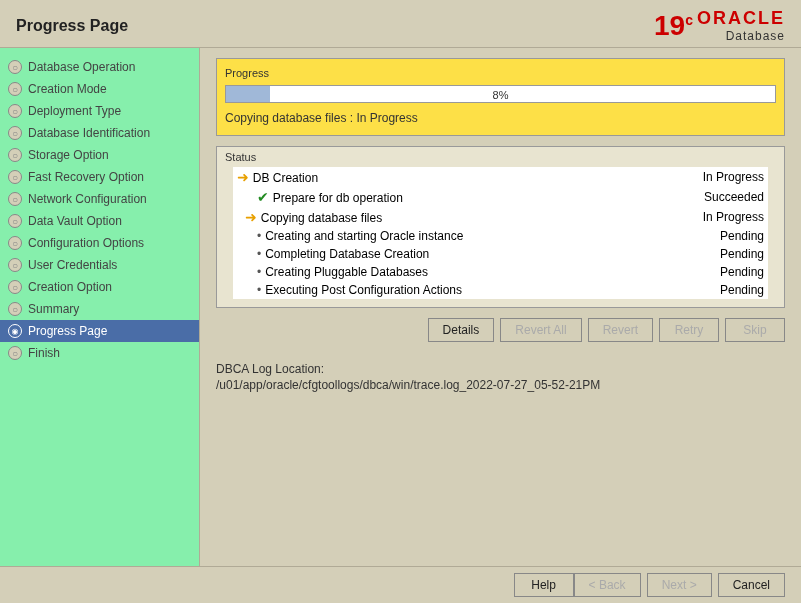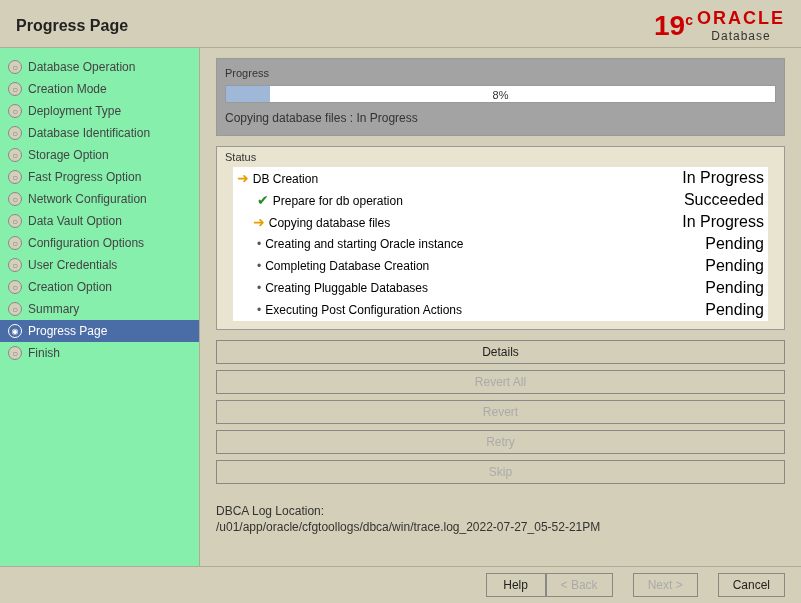--- a/index.html
+++ b/index.html
@@ -40,21 +40,21 @@
       font-size: 28px;
       font-weight: bold;
       color: #c00;
     }
     .oracle-version sup {
       font-size: 14px;
     }
     .oracle-text {
       display: flex;
       flex-direction: column;
-      align-items: center;
+      align-items: flex-end;
     }
     .oracle-brand {
       font-size: 18px;
       font-weight: bold;
       color: #c00;
       letter-spacing: 2px;
     }
     .oracle-sub {
       font-size: 12px;
       color: #333;
@@ -116,21 +116,21 @@
     
     .main-panel {
       flex: 1;
       padding: 10px 16px;
       overflow-y: auto;
       background: #d4cfb8;
     }
     
     .section-box {
       border: 1px solid #999;
-      background: #a3a3a3;
+      background: #fde047;
       margin-bottom: 10px;
       padding: 8px;
     }
     .section-label {
       font-size: 11px;
       color: #333;
       margin-bottom: 6px;
       font-weight: normal;
     }
     .progress-bar-container {
@@ -184,21 +184,21 @@
     .status-table td {
       padding: 2px 4px;
       vertical-align: middle;
     }
     .status-table .item-name {
       width: 70%;
     }
     .status-table .item-status {
       text-align: right;
       white-space: nowrap;
-      font-size: 16px;
+      font-size: 12px;
     }
     .icon-arrow {
       color: #e8a000;
       font-size: 14px;
       margin-right: 4px;
     }
     .icon-check {
       color: #228b22;
       font-size: 14px;
       margin-right: 4px;
@@ -206,21 +206,20 @@
     .bullet {
       color: #555;
       margin-right: 4px;
     }
     
     .buttons-row {
       display: flex;
       justify-content: flex-end;
       gap: 6px;
       margin-bottom: 10px;
-      flex-direction: column;
     }
     .btn {
       padding: 4px 14px;
       background: #d4cfb8;
       border: 1px solid #888;
       cursor: pointer;
       font-size: 12px;
       color: #222;
       min-width: 60px;
     }
@@ -243,21 +242,21 @@
     .footer {
       background: #d4cfb8;
       border-top: 1px solid #b0aa96;
       padding: 6px 16px;
       display: flex;
       justify-content: flex-end;
       align-items: center;
     }
     .footer-nav {
       display: flex;
-      gap: 20px;
+      gap: 6px;
     }
   </style>
 </head>
 <body>
 
 <div class="main-container">
 
   <div class="header">
     <span class="header-title">Progress Page</span>
     <div class="oracle-logo">
@@ -289,21 +288,21 @@
         <div class="sidebar-item">
           <span class="step-icon"></span>
           <span>Database Identification</span>
         </div>
         <div class="sidebar-item">
           <span class="step-icon"></span>
           <span>Storage Option</span>
         </div>
         <div class="sidebar-item">
           <span class="step-icon"></span>
-          <span>Fast Progress Option</span>
+          <span>Fast Recovery Option</span>
         </div>
         <div class="sidebar-item">
           <span class="step-icon"></span>
           <span>Network Configuration</span>
         </div>
         <div class="sidebar-item">
           <span class="step-icon"></span>
           <span>Data Vault Option</span>
         </div>
         <div class="sidebar-item">
@@ -350,21 +349,21 @@
             <tbody id="status-tbody">
             <tr>
                   <td class="item-name"><span class="icon-arrow">➜</span><span>DB Creation</span></td>
                   <td class="item-status">In Progress</td>
                 </tr>
                 <tr>
                   <td class="item-name" style="padding-left: 24px;"><span class="icon-check">✔</span><span>Prepare for db operation</span></td>
                   <td class="item-status">Succeeded</td>
                 </tr>
                 <tr>
-                  <td class="item-name" style="padding-left: 20px;"><span class="icon-arrow">➜</span><span>Copying database files</span></td>
+                  <td class="item-name" style="padding-left: 12px;"><span class="icon-arrow">➜</span><span>Copying database files</span></td>
                   <td class="item-status">In Progress</td>
                 </tr>
                 <tr>
                   <td class="item-name" style="padding-left: 24px;"><span class="bullet">•</span><span>Creating and starting Oracle instance</span></td>
                   <td class="item-status">Pending</td>
                 </tr>
                 <tr>
                   <td class="item-name" style="padding-left: 24px;"><span class="bullet">•</span><span>Completing Database Creation</span></td>
                   <td class="item-status">Pending</td>
                 </tr>

